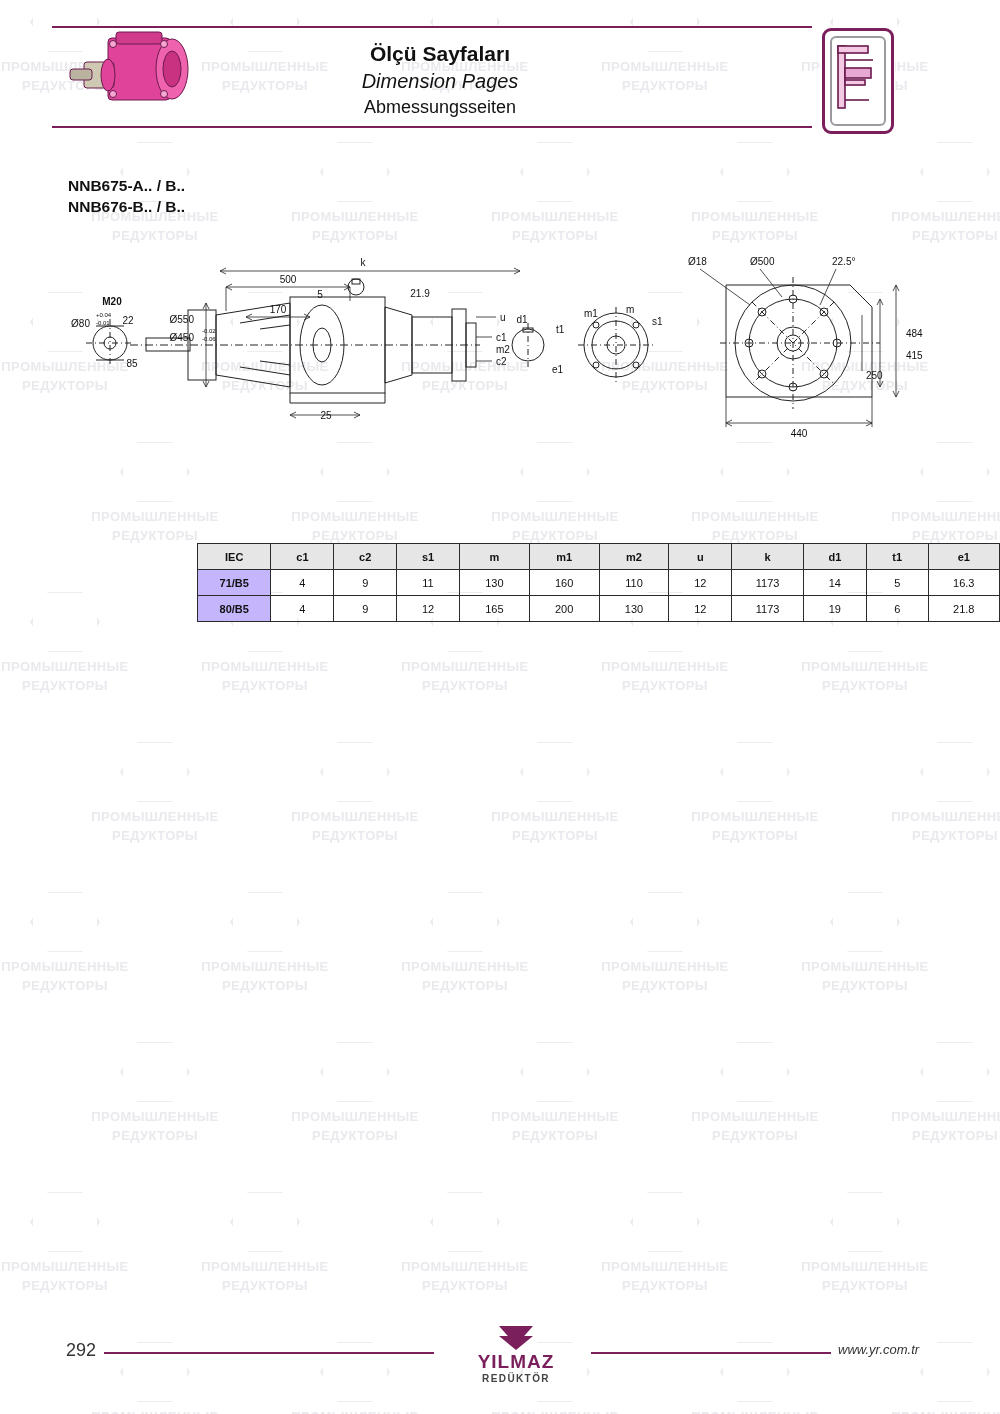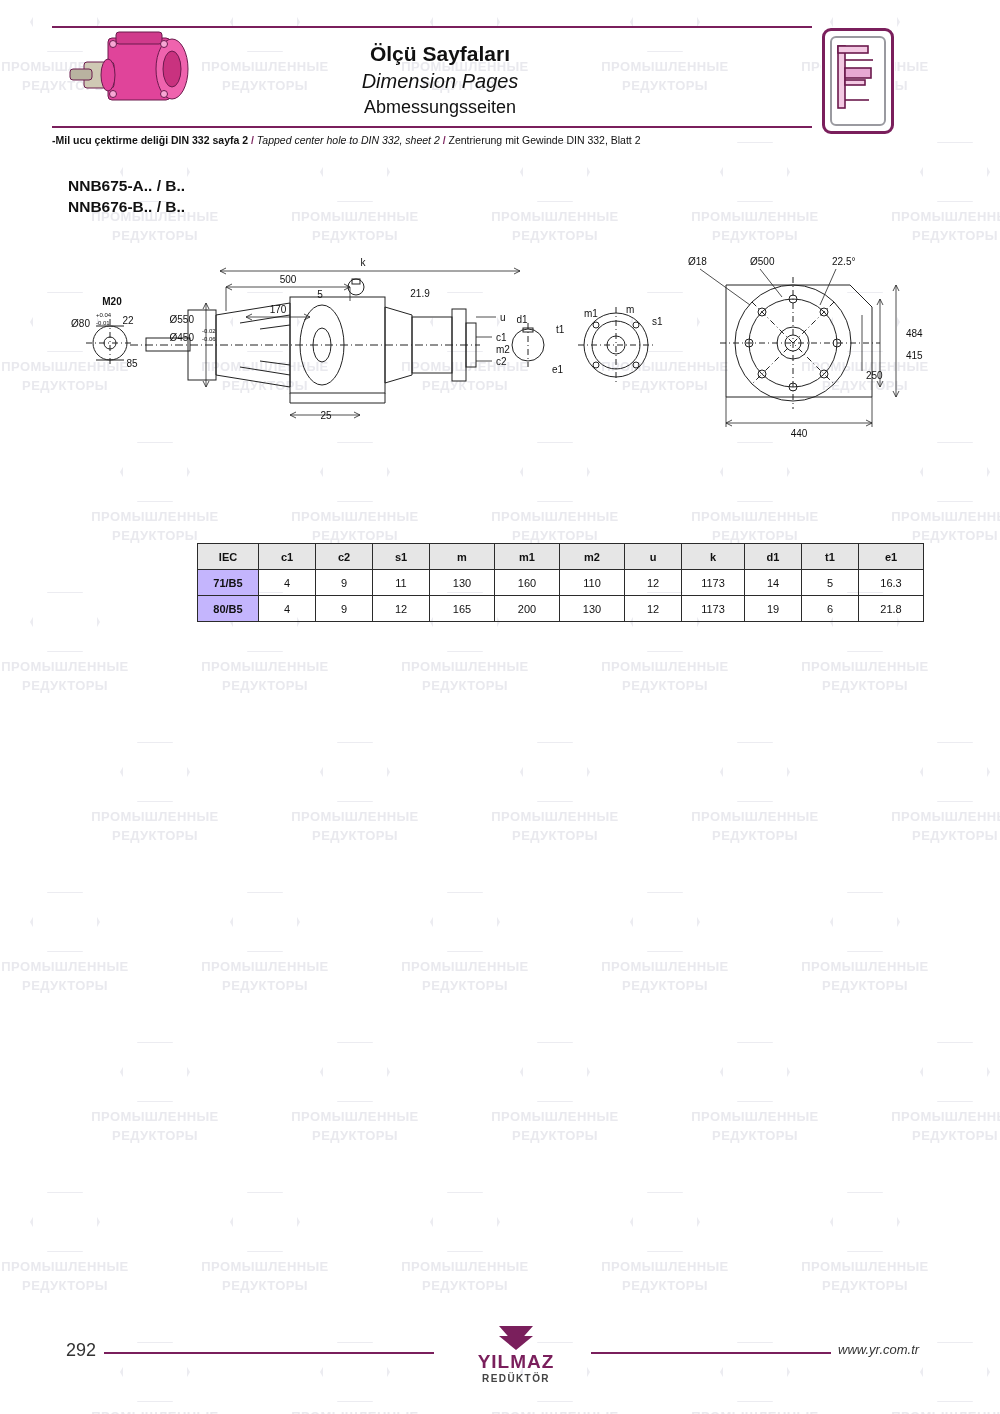--- a/index.html
+++ b/index.html
@@ -56,21 +56,21 @@
   
   .drawing{position:absolute;left:60px;top:245px;width:880px;height:220px;z-index:2;}
   .drawing svg{display:block;}
 
   
   .tbl-wrap{position:absolute;left:197px;top:543px;z-index:2;}
   table{border-collapse:collapse;font-size:11px;}
   table td,table th{
     border:1px solid #2b2b2b;
     height:25px;text-align:center;vertical-align:middle;
-    padding:0 4px;font-weight:normal;color:#111;background:transparent;
+    padding:0 16px;font-weight:normal;color:#111;background:transparent;
   }
   thead th{font-weight:bold;background:#e6e6e6;}
   tbody td:first-child{font-weight:bold;background:#c4b5fd;}
   .col-iec{width:52px;}
   .col-n{width:48px;}
   .col-m{width:56px;}
   .col-k{width:54px;}
 
   
   .footer{position:absolute;left:16px;top:1330px;width:1000px;height:70px;z-index:2;}
@@ -183,27 +183,20 @@
         <rect x="9" y="8" width="7" height="62" fill="#f3c9e3"></rect>
         <rect x="9" y="8" width="30" height="7" fill="#f3c9e3"></rect>
         <rect x="16" y="30" width="26" height="10" fill="#e7a8d3"></rect>
         <rect x="16" y="42" width="20" height="5" fill="#f3c9e3"></rect>
         <line x1="16" y1="22" x2="44" y2="22"></line>
         <line x1="16" y1="62" x2="40" y2="62"></line>
       </g>
     </svg>
   </div>
 
-  <div class="subline">
-    <b>-Mil ucu çektirme deliği DIN 332 sayfa 2</b>
-    <span class="sep">/</span>
-    <i>Tapped center hole to DIN 332, sheet 2</i>
-    <span class="sep">/</span>
-    <span>Zentrierung mit Gewinde DIN 332, Blatt 2</span>
-  </div>
 </div>
 
 <div class="models">
   <div>NNB675-A.. / B..</div>
   <div>NNB676-B.. / B..</div>
 </div>
 
 <div class="drawing">
 <svg width="880" height="220" viewBox="0 0 880 220">
   <g stroke="#222" fill="none" stroke-width="1">

